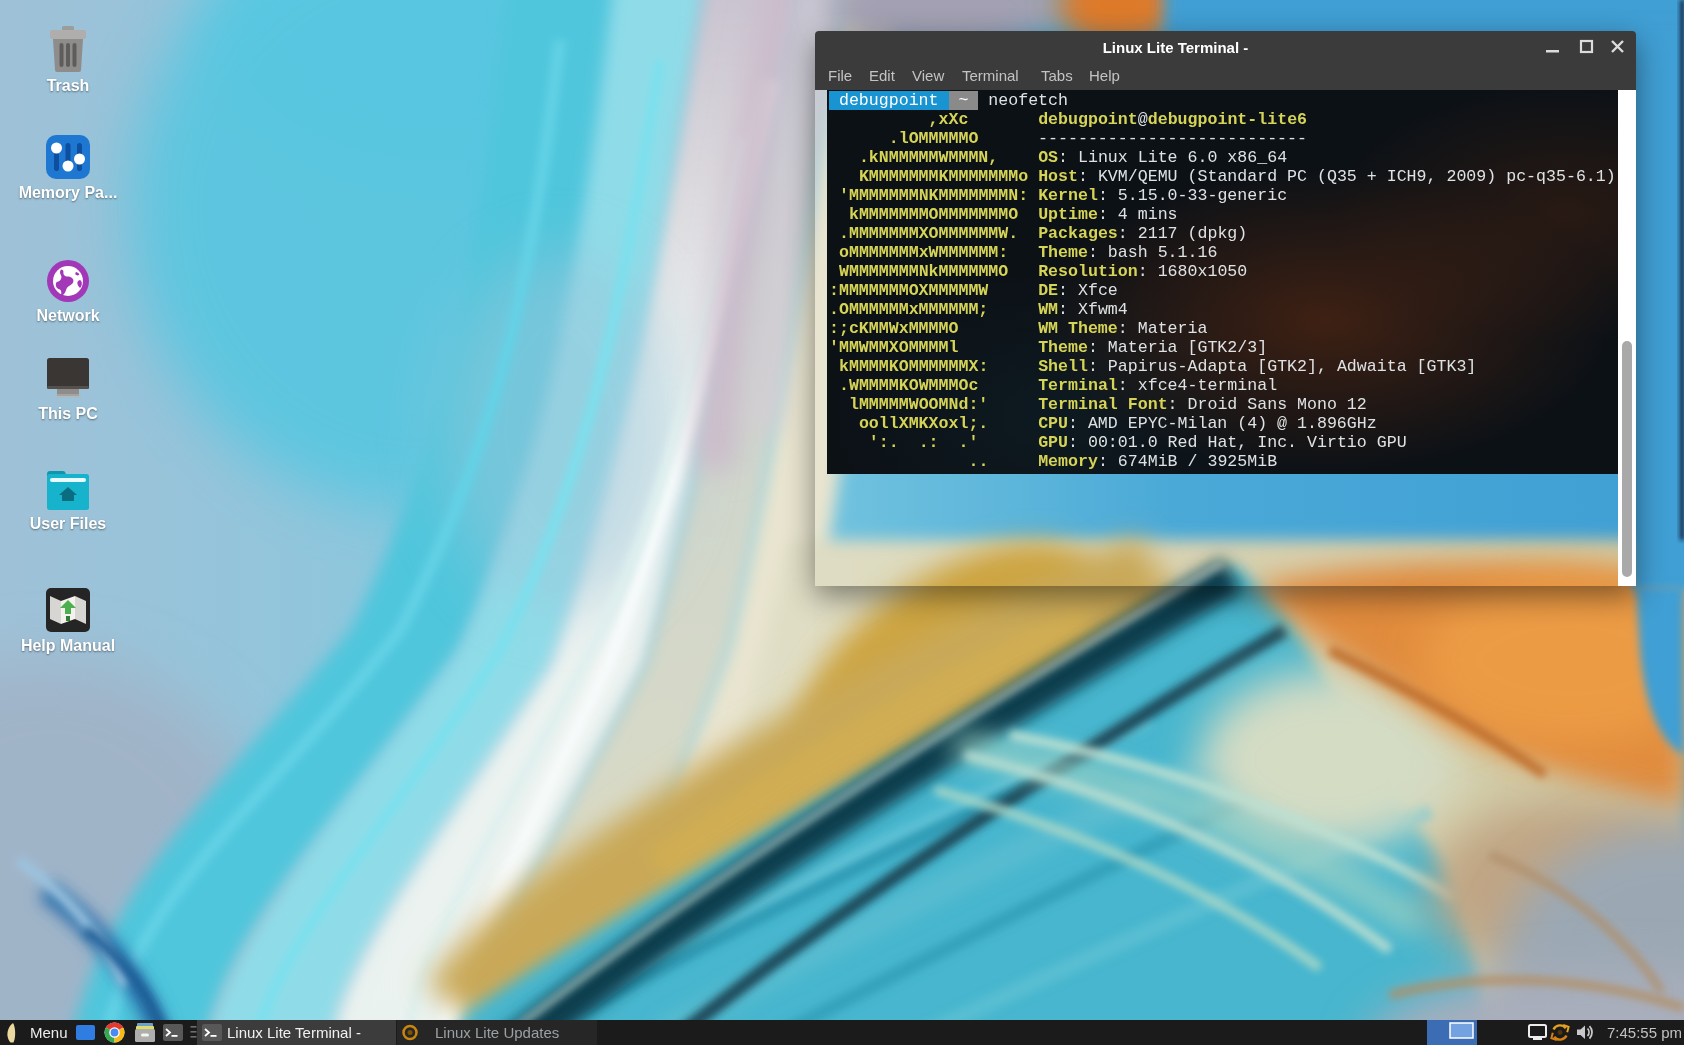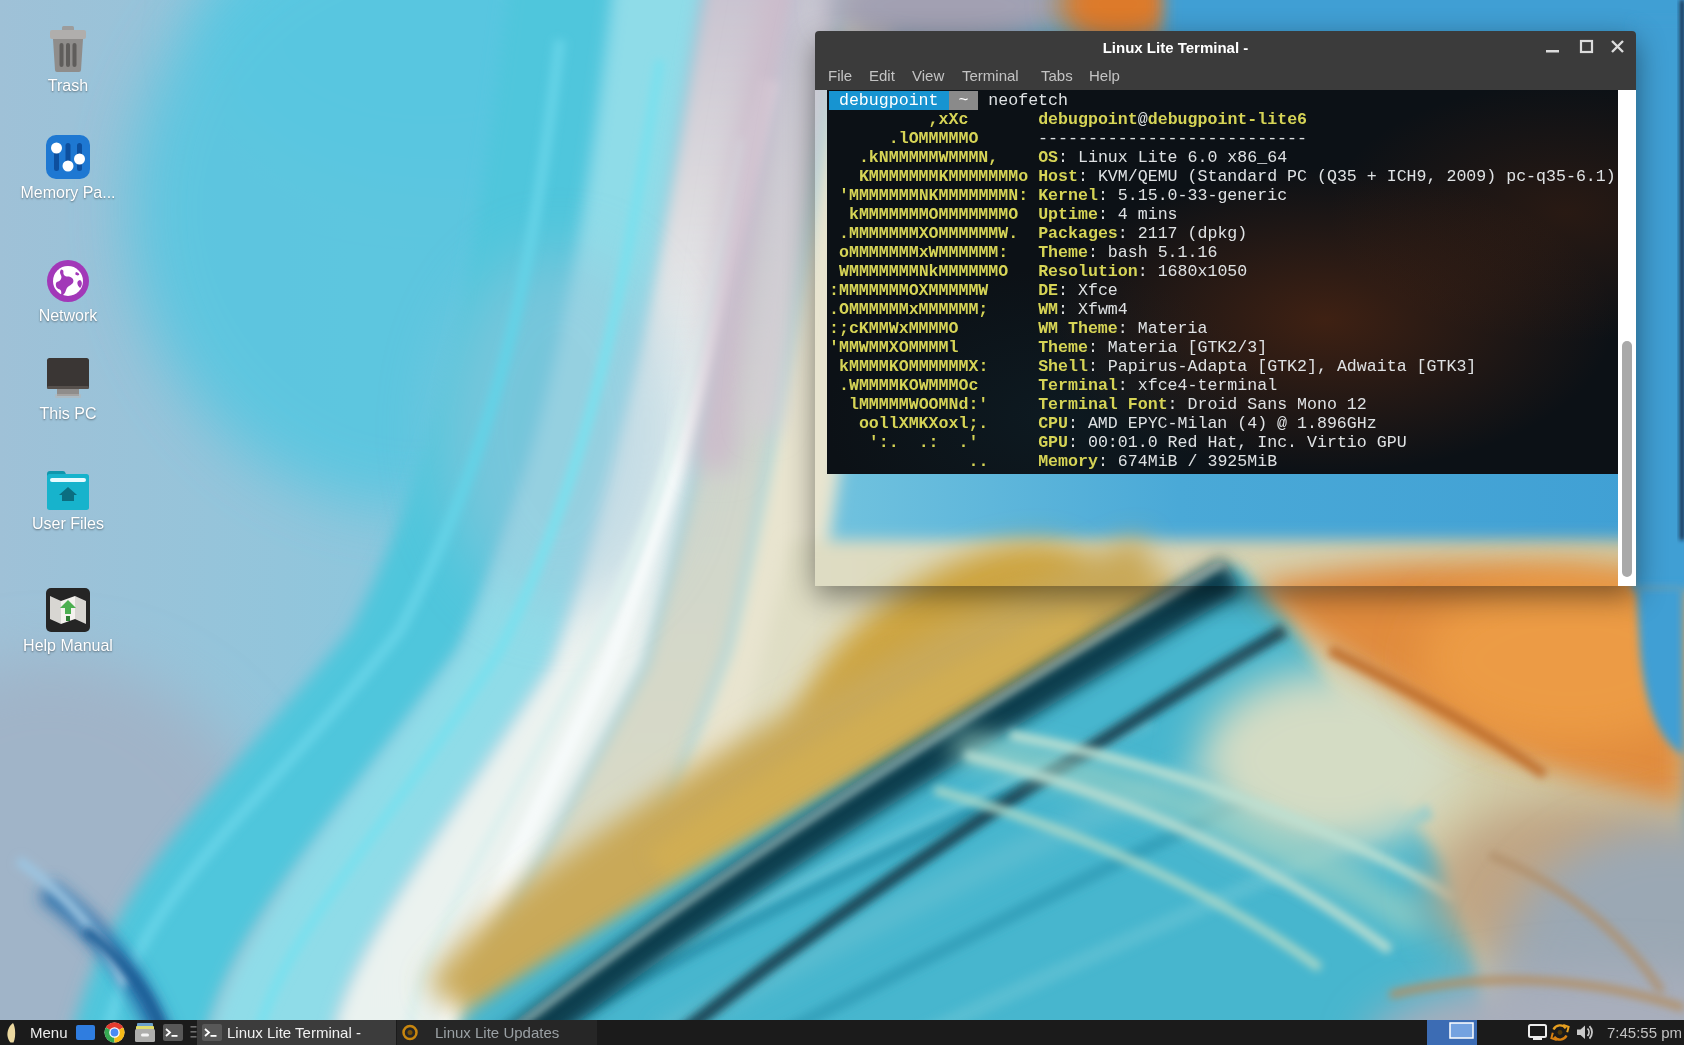--- a/index.html
+++ b/index.html
@@ -4,21 +4,21 @@
 <style>
   * { margin:0; padding:0; box-sizing:border-box; }
   html,body { width:1684px; height:1045px; overflow:hidden; background:#9cc2d8;
     font-family:"Liberation Sans", sans-serif; }
   #wall { position:absolute; left:0; top:0; width:1684px; height:1045px; }
 
   
   .dicon { position:absolute; width:136px; text-align:center; left:0; }
   .dicon .ic { display:block; margin:0 auto; }
   .dicon .lb { color:#fff; font-size:16px; margin-top:5px;
-    text-shadow:0 1px 2px rgba(0,0,0,.45); white-space:nowrap; }
+    text-shadow:0 1px 2px rgba(0,0,0,.45); white-space:nowrap;font-weight:bold; }
 
   
   #term { position:absolute; left:815px; top:31px; width:821px; height:555px;
     box-shadow:0 10px 30px rgba(0,0,0,.45); border-radius:4px 4px 0 0; }
   #tbar { position:absolute; left:0; top:0; width:821px; height:32px; background:#3b3b3b;
     border-radius:4px 4px 0 0; }
   #tbar .title { position:absolute; left:0; right:100px; top:8px; text-align:center;
     color:#fff; font-size:15px; font-weight:bold; }
   #mbar { position:absolute; left:0; top:32px; width:821px; height:27px; background:#3b3b3b;
     color:#c3c3c3; font-size:15px; }

